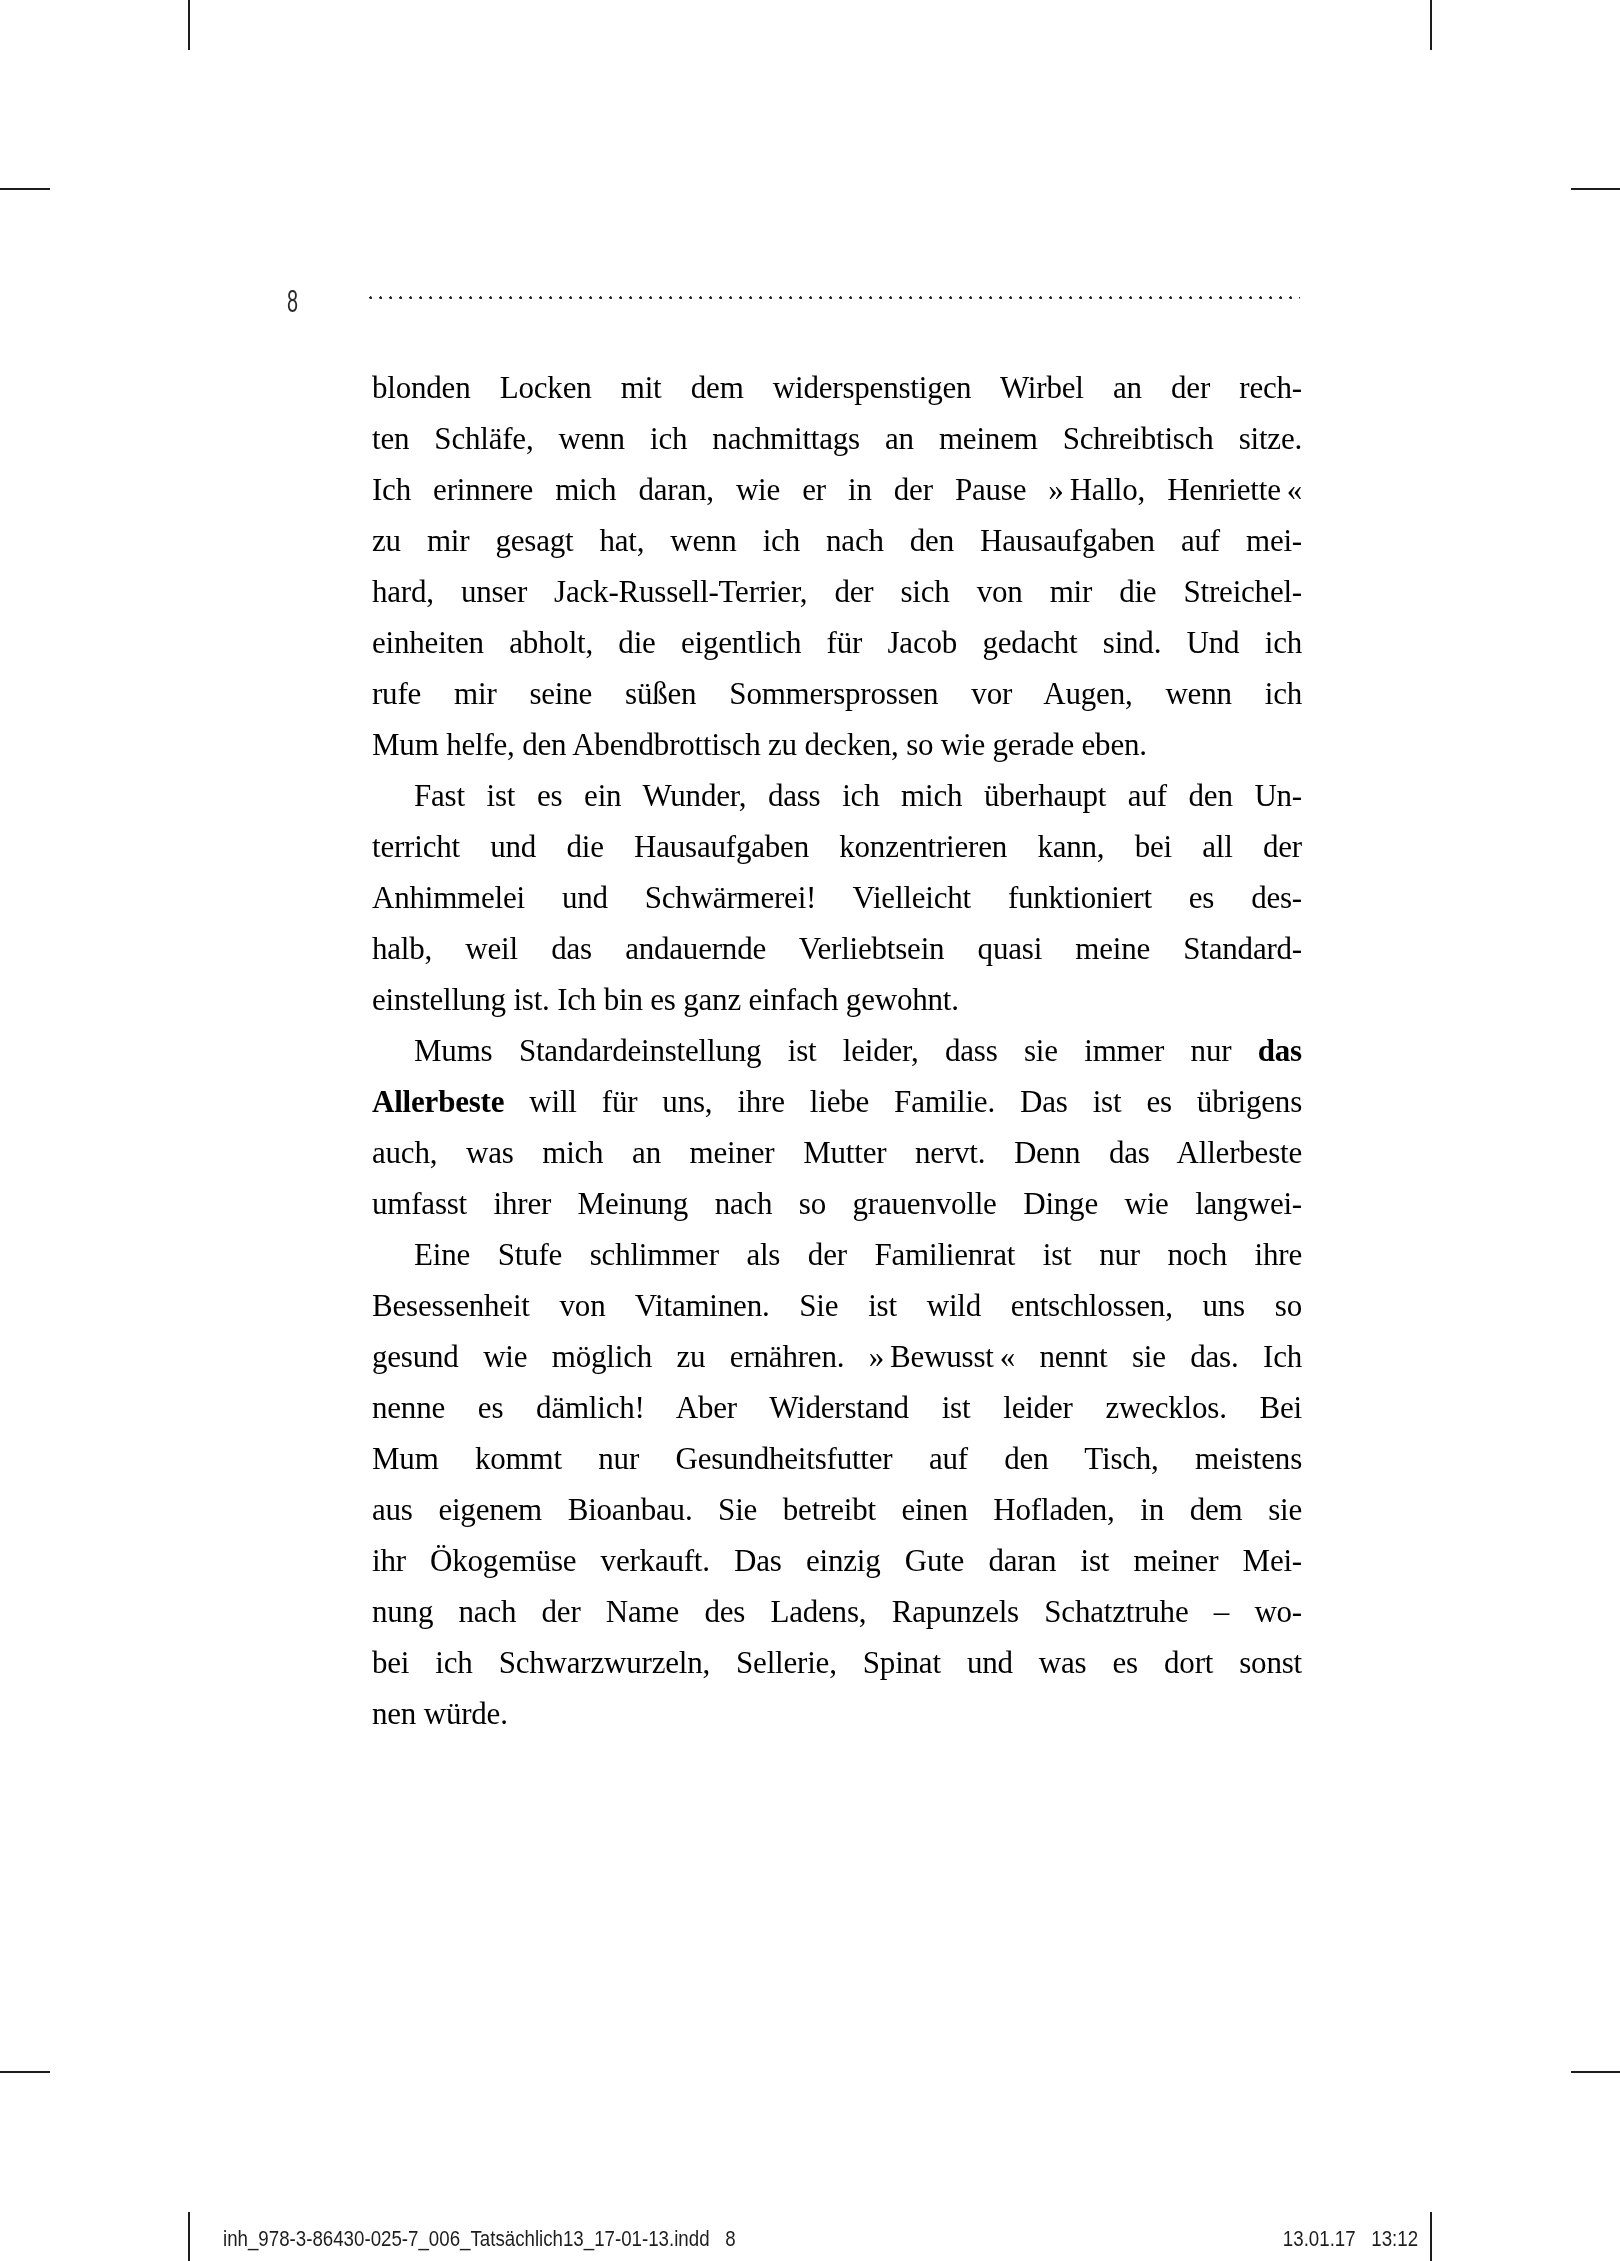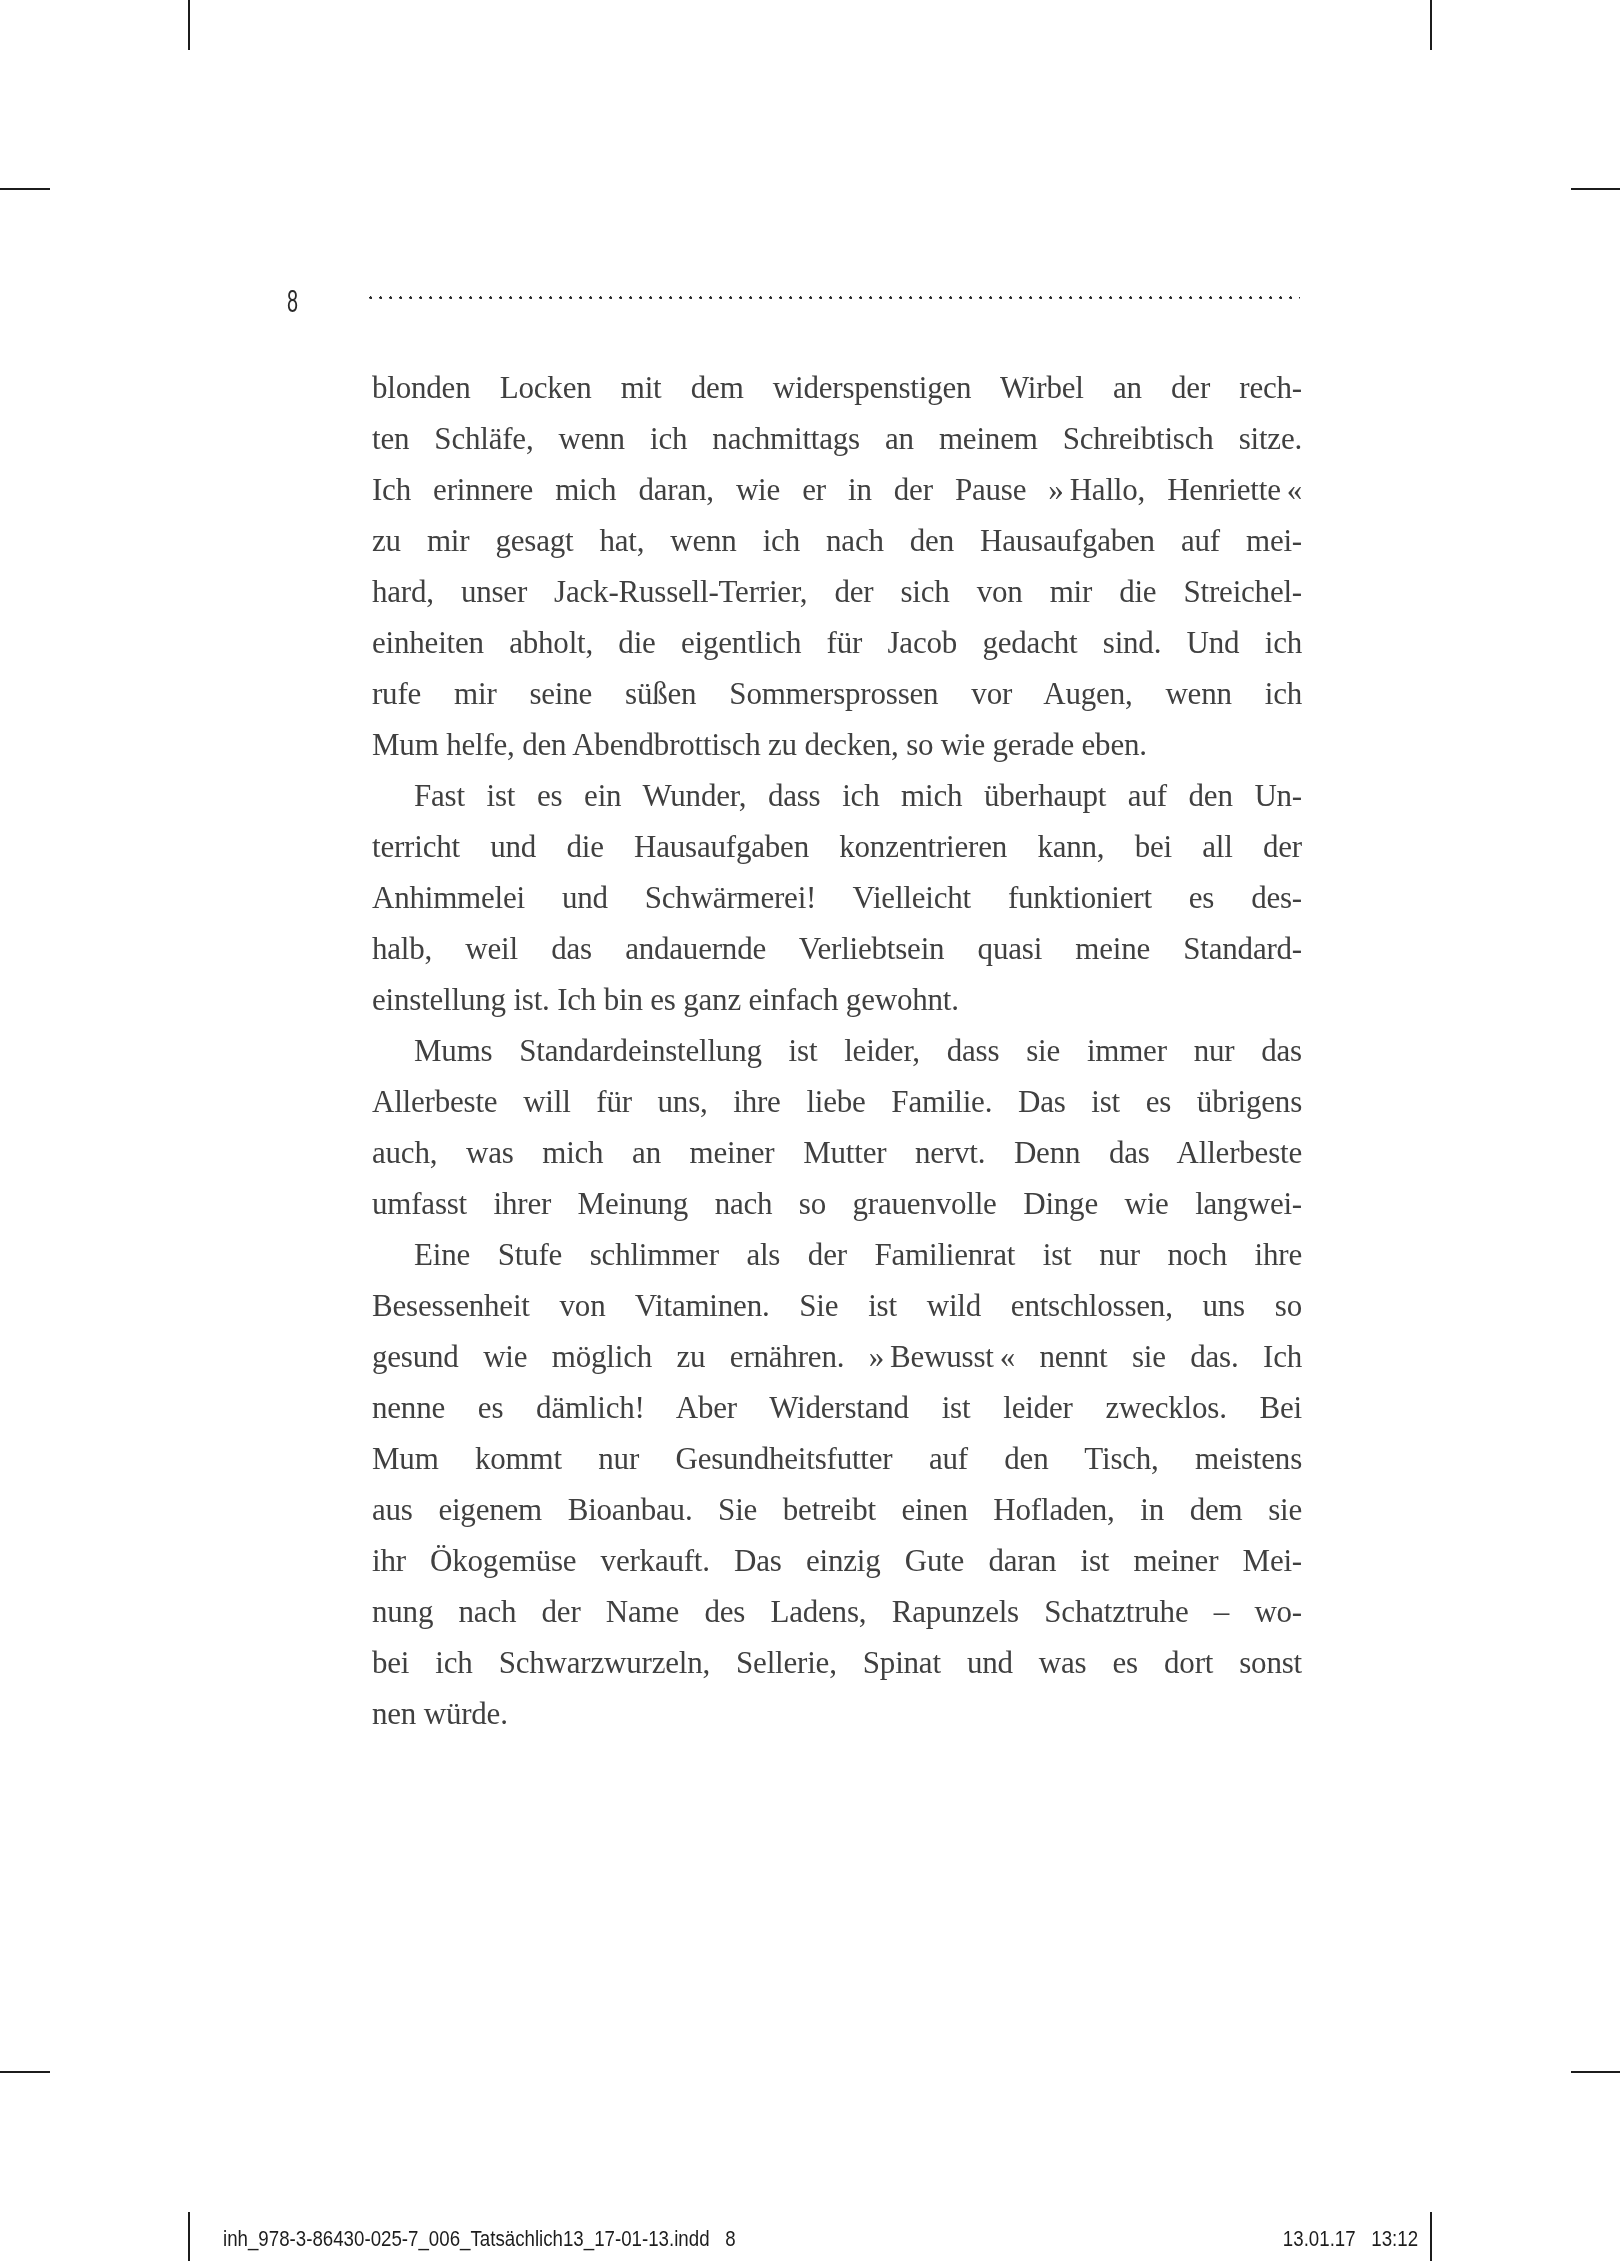--- a/index.html
+++ b/index.html
@@ -41,26 +41,26 @@
   }
 
   .bodytext {
     position: absolute;
     left: 372px;
     top: 362px;
     width: 930px;
     font-size: 31px;
     line-height: 51px;
     letter-spacing: -0.2px;
-    color: #404040;
+    color: #000000;
   }
   .tl { text-align: justify; text-align-last: justify; }
   .tl.noj { text-align-last: left; }
   .tl.ind { text-indent: 42px; }
-  .tl .b { font-weight: normal; margin-top: 8px; }
+  .tl .b { font-weight: bold; margin-top: 8px; }
   .tl .i { }
 
   .footer-left, .footer-right {
     position: absolute;
     top: 2225px;
     font-family: "Liberation Sans", sans-serif;
     font-size: 22px;
     line-height: 27px;
     color: #1d1d1d;
     white-space: pre;

